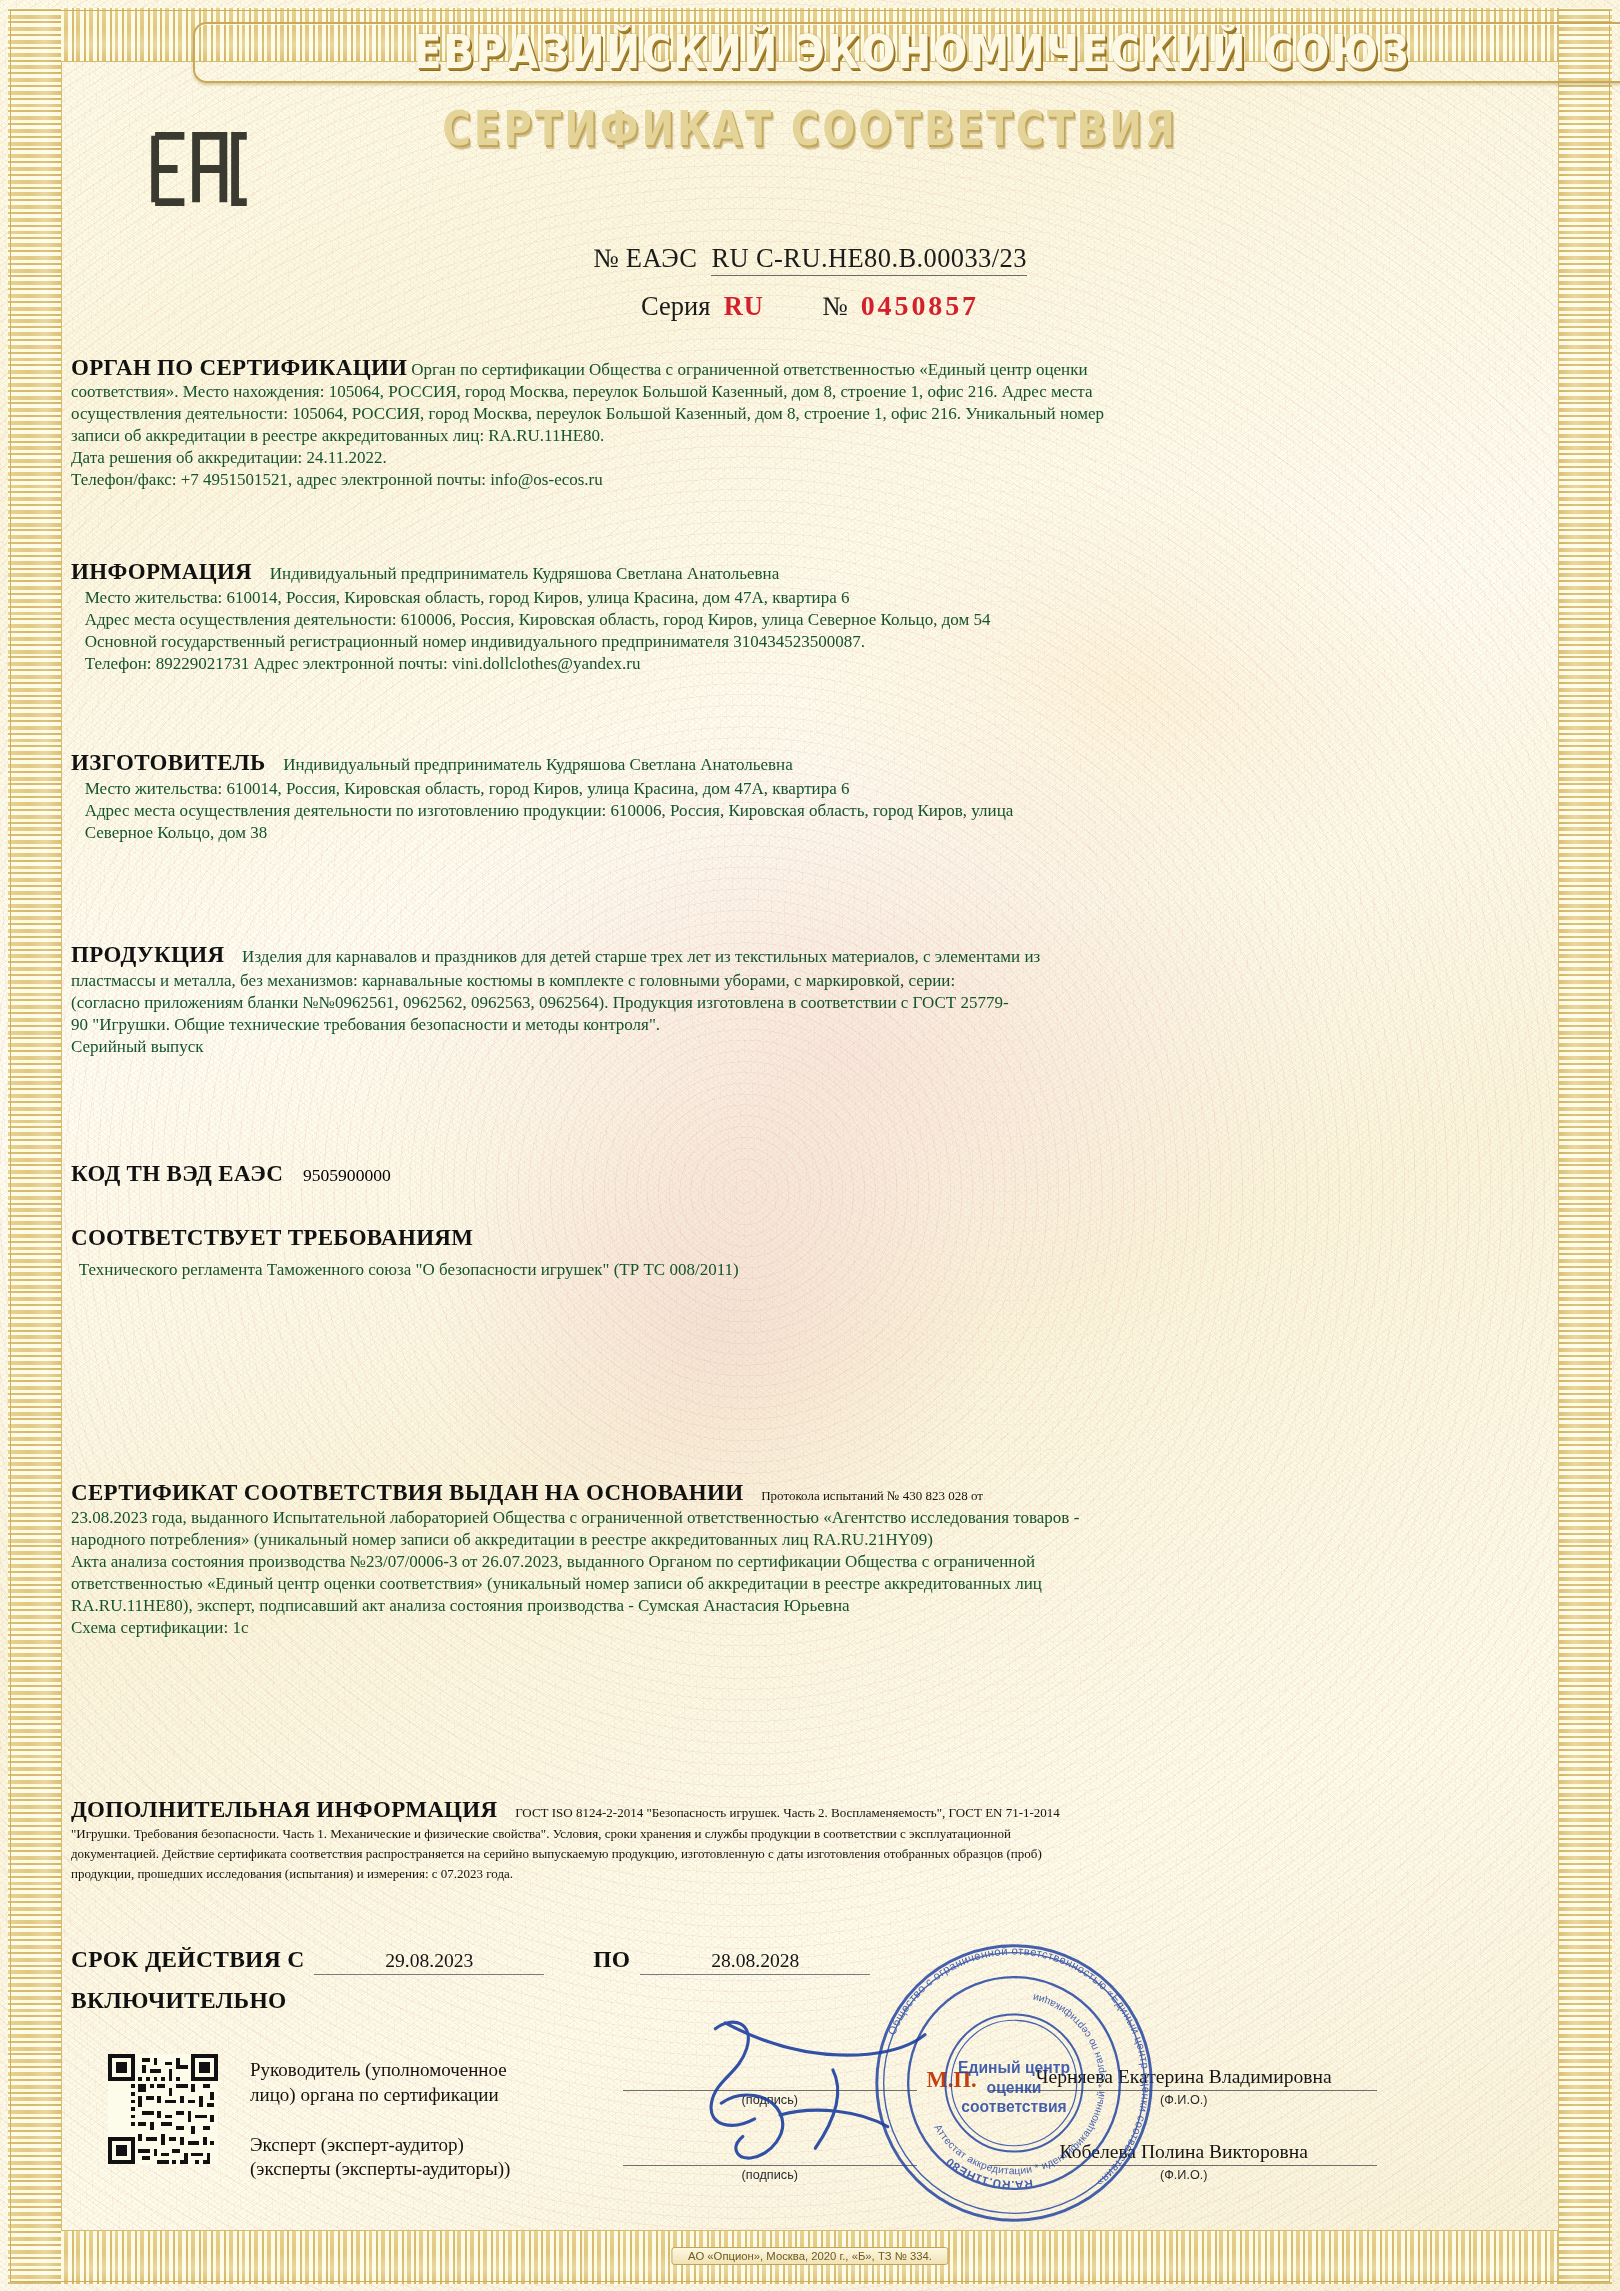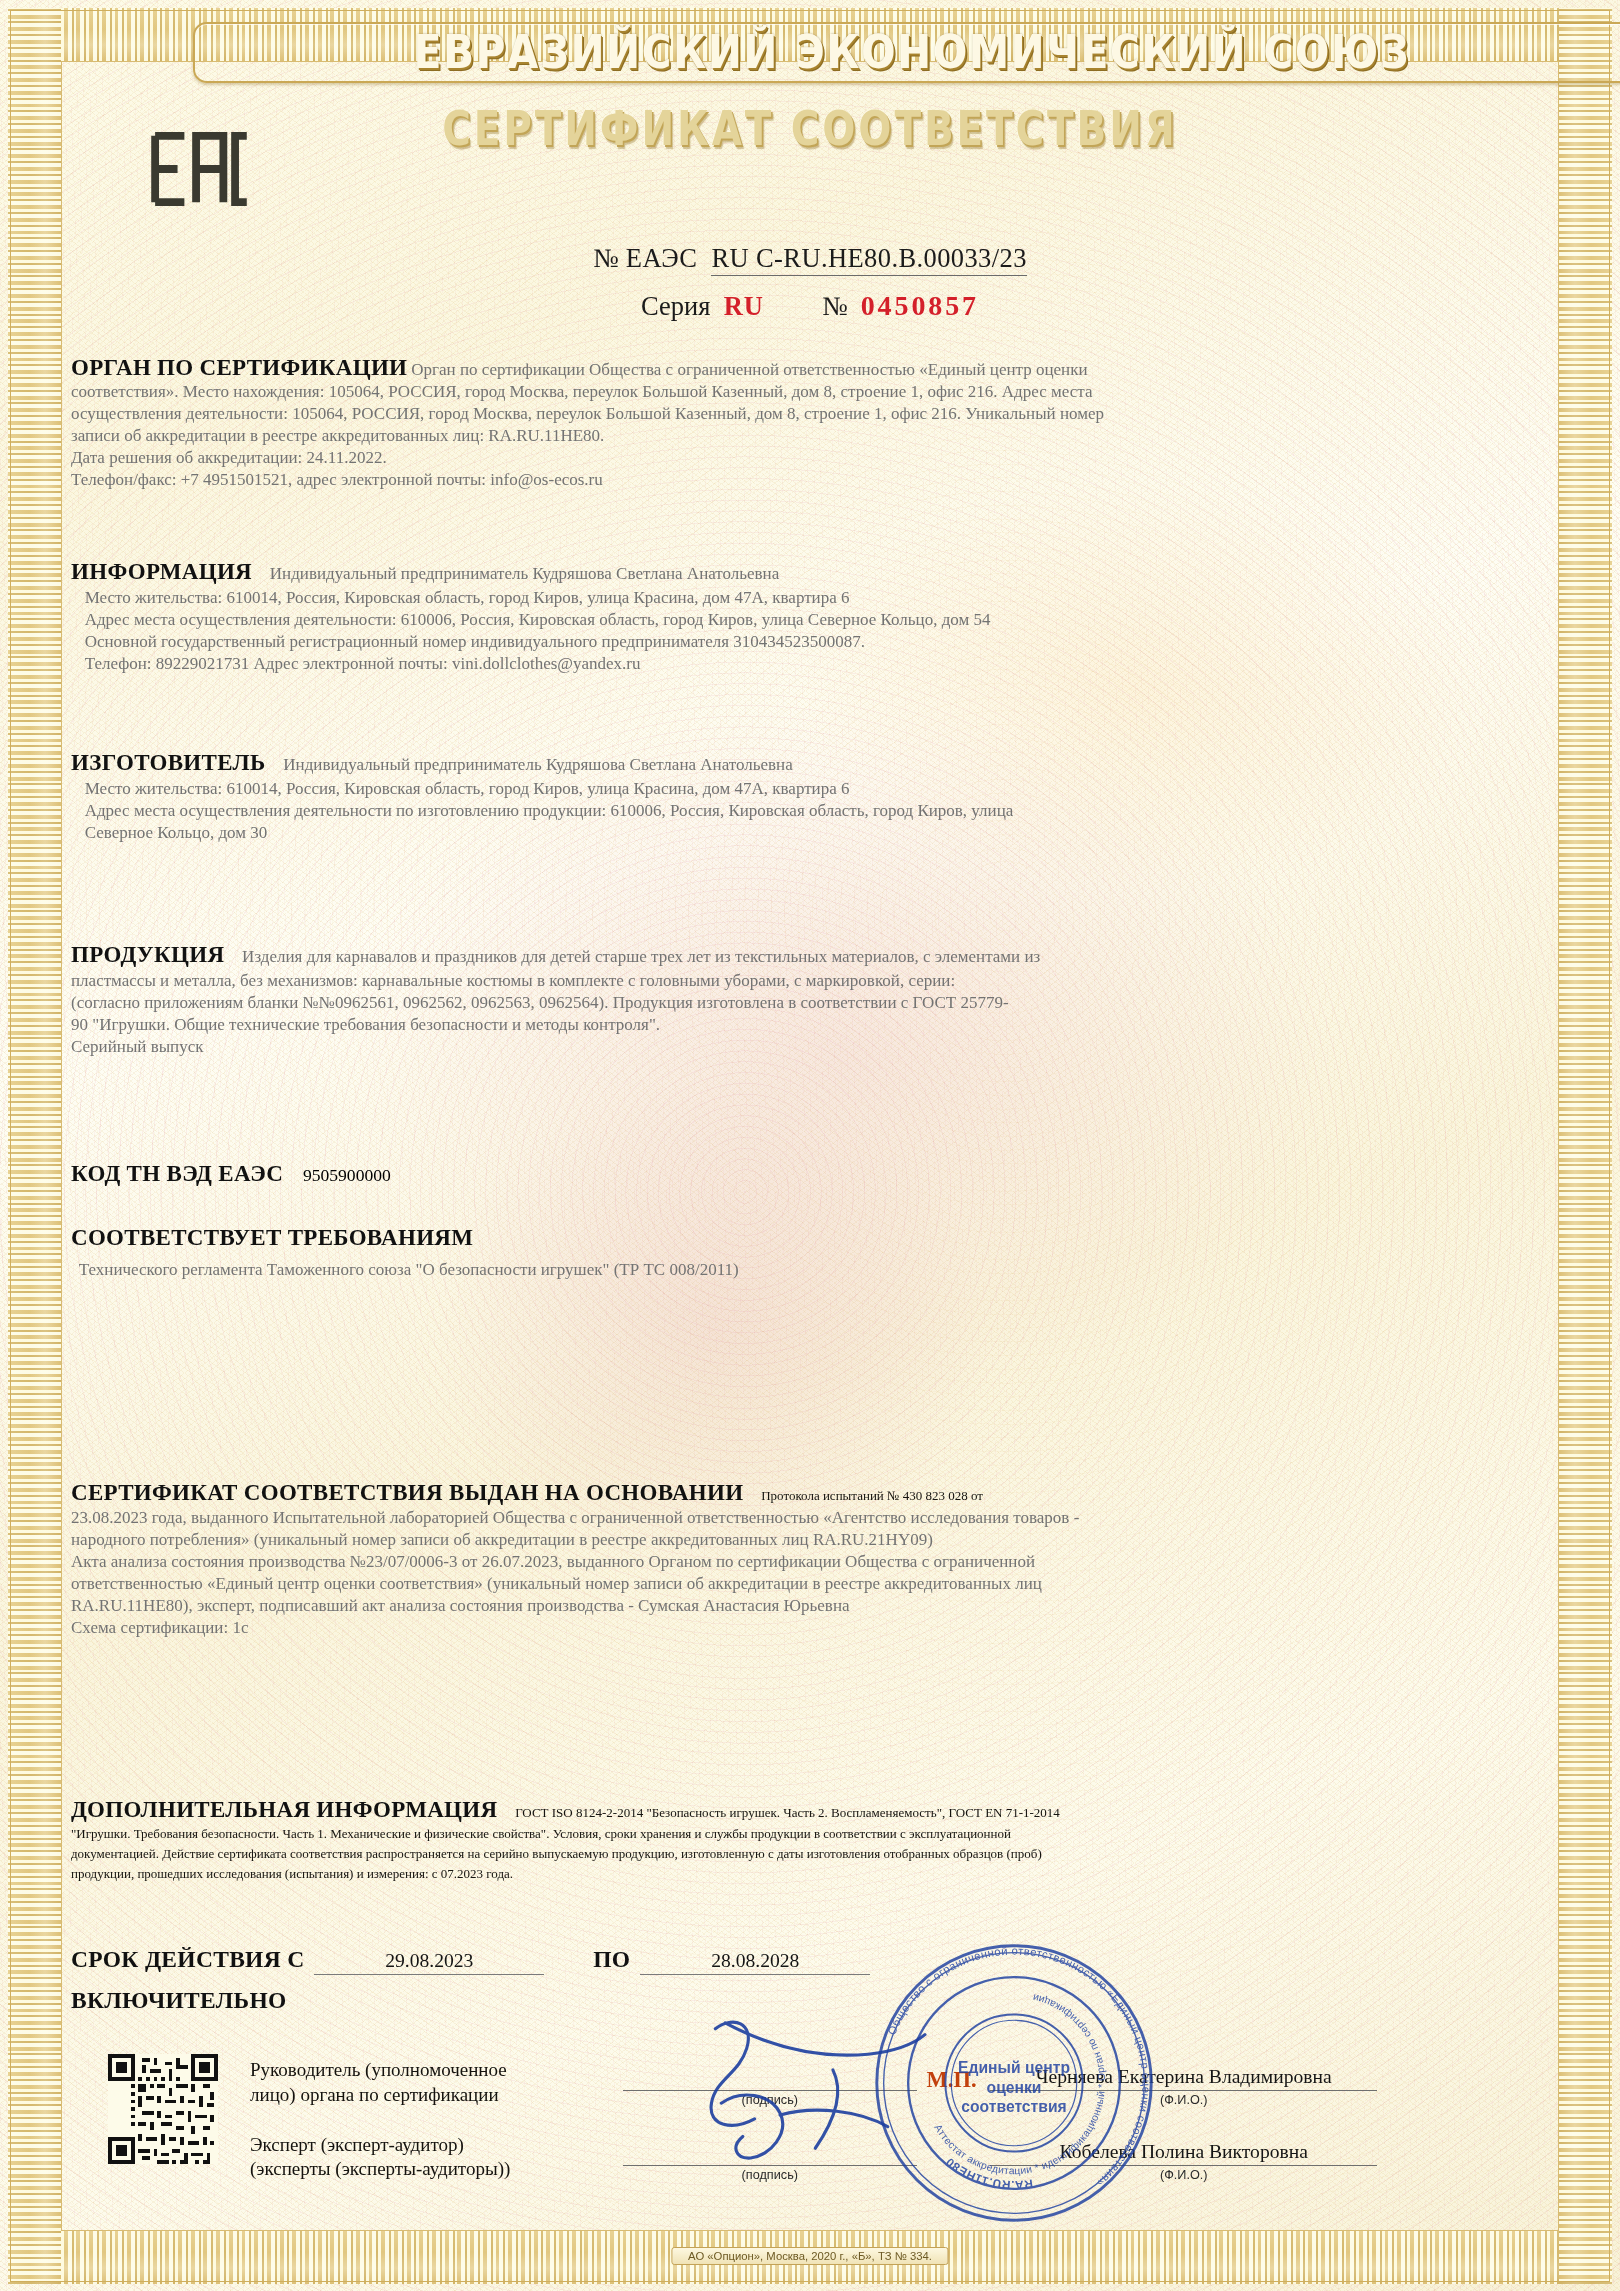--- a/index.html
+++ b/index.html
@@ -133,21 +133,21 @@
   #series-line .sp { display:inline-block; width:45px; }
 
   
   .section { position:absolute; z-index:6; left:71px; right:76px; }
   .sec-head {
     font-family:"Liberation Serif", serif;
     font-weight:700; font-size:23px; letter-spacing:0.3px; color:#111;
     display:inline; white-space:nowrap;
   }
   .body-text {
-    font-size:17px; line-height:22px; color:#737373; text-align:left;
+    font-size:17px; line-height:22px; color:#14532d; text-align:left;
   }
   .body-text.inline-first { display:inline; }
   .para-sm { font-size:13px; line-height:20px; color:#15130f; }
   .val-mono { font-size:17.6px; }
 
   
   #validity {
     position:absolute; z-index:7; left:71px; top:1946px; width:1078px;
   }
   #validity .lbl {
@@ -264,21 +264,21 @@
 </div>
 
 <div class="section" style="top:750px;">
   <div style="margin-bottom:2px;">
     <span class="sec-head">ИЗГОТОВИТЕЛЬ</span>
     <span style="display:inline-block;width:9.8px;"></span>
     <span class="body-text inline-first">Индивидуальный предприниматель Кудряшова Светлана Анатольевна</span>
   </div>
   <div class="body-text" style="padding-left:13.7px;">Место жительства: 610014, Россия, Кировская область, город Киров, улица Красина, дом 47А, квартира 6</div>
   <div class="body-text" style="padding-left:13.7px;">Адрес места осуществления деятельности по изготовлению продукции: 610006, Россия, Кировская область, город Киров, улица</div>
-  <div class="body-text" style="padding-left:13.7px;">Северное Кольцо, дом 30</div>
+  <div class="body-text" style="padding-left:13.7px;">Северное Кольцо, дом 38</div>
 </div>
 
 <div class="section" style="top:919px;">
   <div style="margin-bottom:2px;margin-top:23px;">
     <span class="sec-head">ПРОДУКЦИЯ</span>
     <span style="display:inline-block;width:9.8px;"></span>
     <span class="body-text inline-first">Изделия для карнавалов и праздников для детей старше трех лет из текстильных материалов, с элементами из</span>
   </div>
   <div class="body-text">пластмассы и металла, без механизмов: карнавальные костюмы в комплекте с головными уборами, с маркировкой, серии:</div>
   <div class="body-text">(согласно приложениям бланки №№0962561, 0962562, 0962563, 0962564). Продукция изготовлена в соответствии с ГОСТ 25779-</div>

